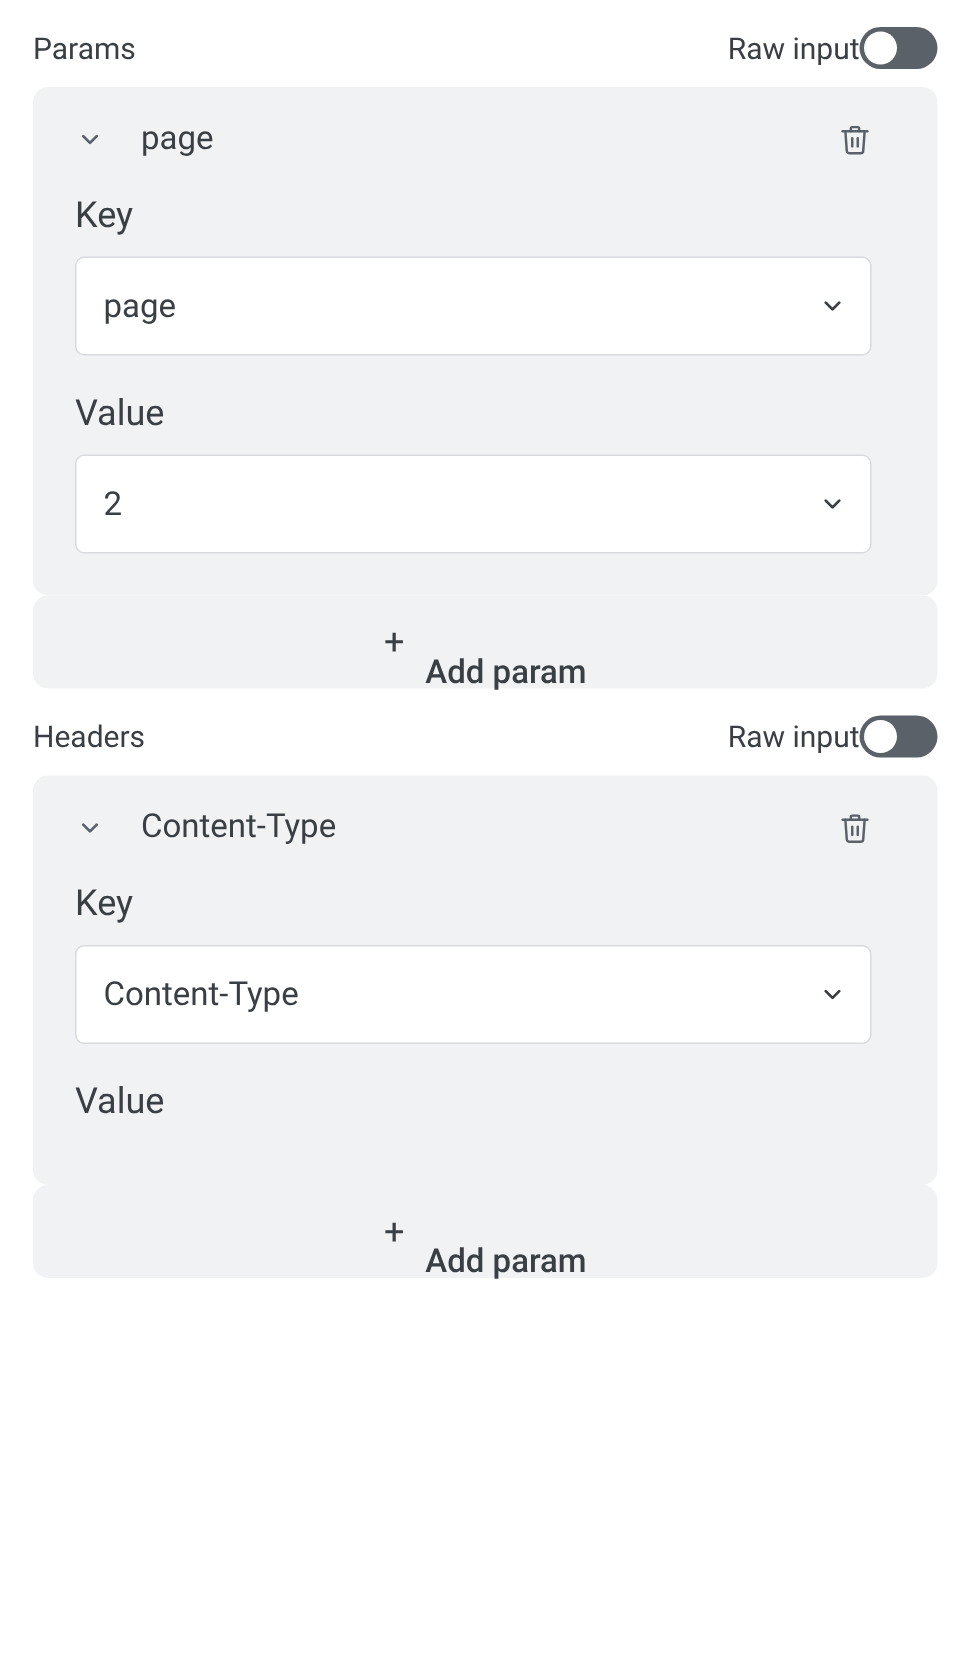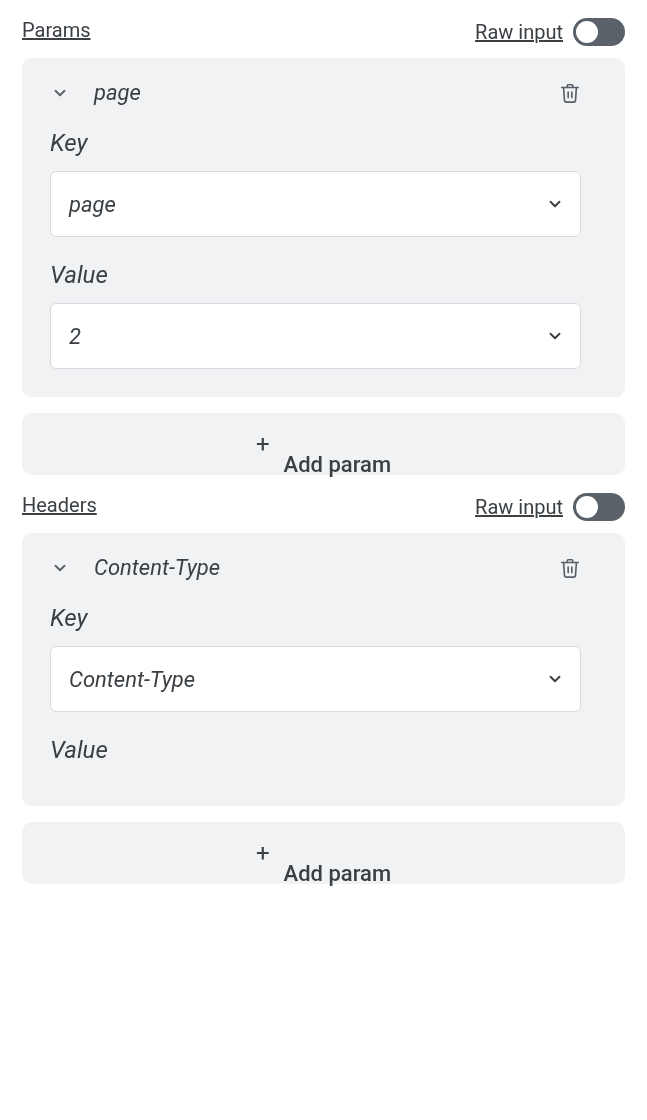--- a/index.html
+++ b/index.html
@@ -13,32 +13,31 @@
     color: #3c4043;
     width: 647px;
     padding: 0;
   }
   .container {
     padding: 18px 22px;
   }
   .section-header {
     display: flex;
     justify-content: space-between;
+    align-items: center;
     margin-bottom: 12px;
-    text-decoration: underline;
   }
   .section-title {
     font-size: 20px;
     color: #3a3f44;
     font-weight: 400;
   }
   .raw-input-group {
     display: flex;
     align-items: center;
-    gap: 10px;
   }
   .raw-input-label {
     font-size: 20px;
     color: #3a3f44;
     font-weight: 400;
   }
   .toggle {
     position: relative;
     width: 52px;
     height: 28px;
@@ -52,22 +51,20 @@
     left: 3px;
     width: 22px;
     height: 22px;
     background: #ffffff;
     border-radius: 50%;
   }
   .card {
     background: #f1f2f4;
     border-radius: 10px;
     padding: 22px 44px 28px 28px;
-    margin-bottom: 16px;
-    font-style: italic;
   }
   .card-header {
     display: flex;
     align-items: center;
     justify-content: space-between;
     margin-bottom: 24px;
     padding-left: 0;
   }
   .card-header-left {
     display: flex;

